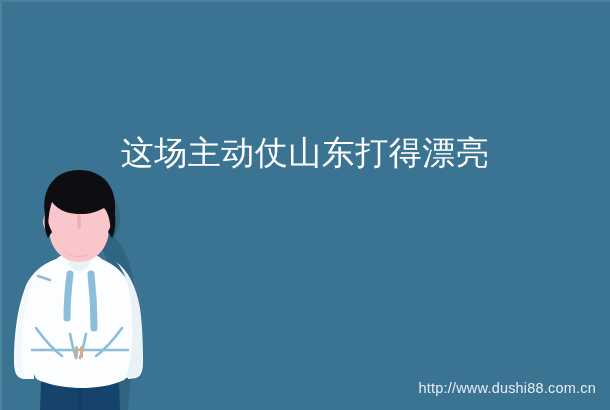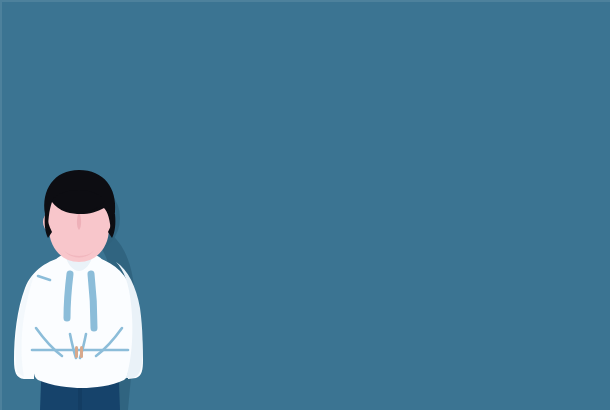--- a/index.html
+++ b/index.html
@@ -172,15 +172,17 @@
 
         <path d="M44 30 C50 38 60 42 71 42 C82 42 92 38 97 31 C92 24 82 20 71 20 C60 20 50 23 44 30 Z" fill="#0d0d12"></path>
 
         <path d="M37 44 C36 54 37 62 40 68 L44 62 C41 56 39 50 39 44 Z" fill="#0d0d12"></path>
         <path d="M107 44 C108 54 107 62 104 68 L100 62 C103 56 105 50 105 44 Z" fill="#0d0d12"></path>
       </g>
 
     </svg>
   </div>
 
+  <div id="headline">这场主动仗山东打得漂亮</div>
 
+  <div id="watermark">http://www.dushi88.com.cn</div>
 
 </div>
 
 </body></html>

